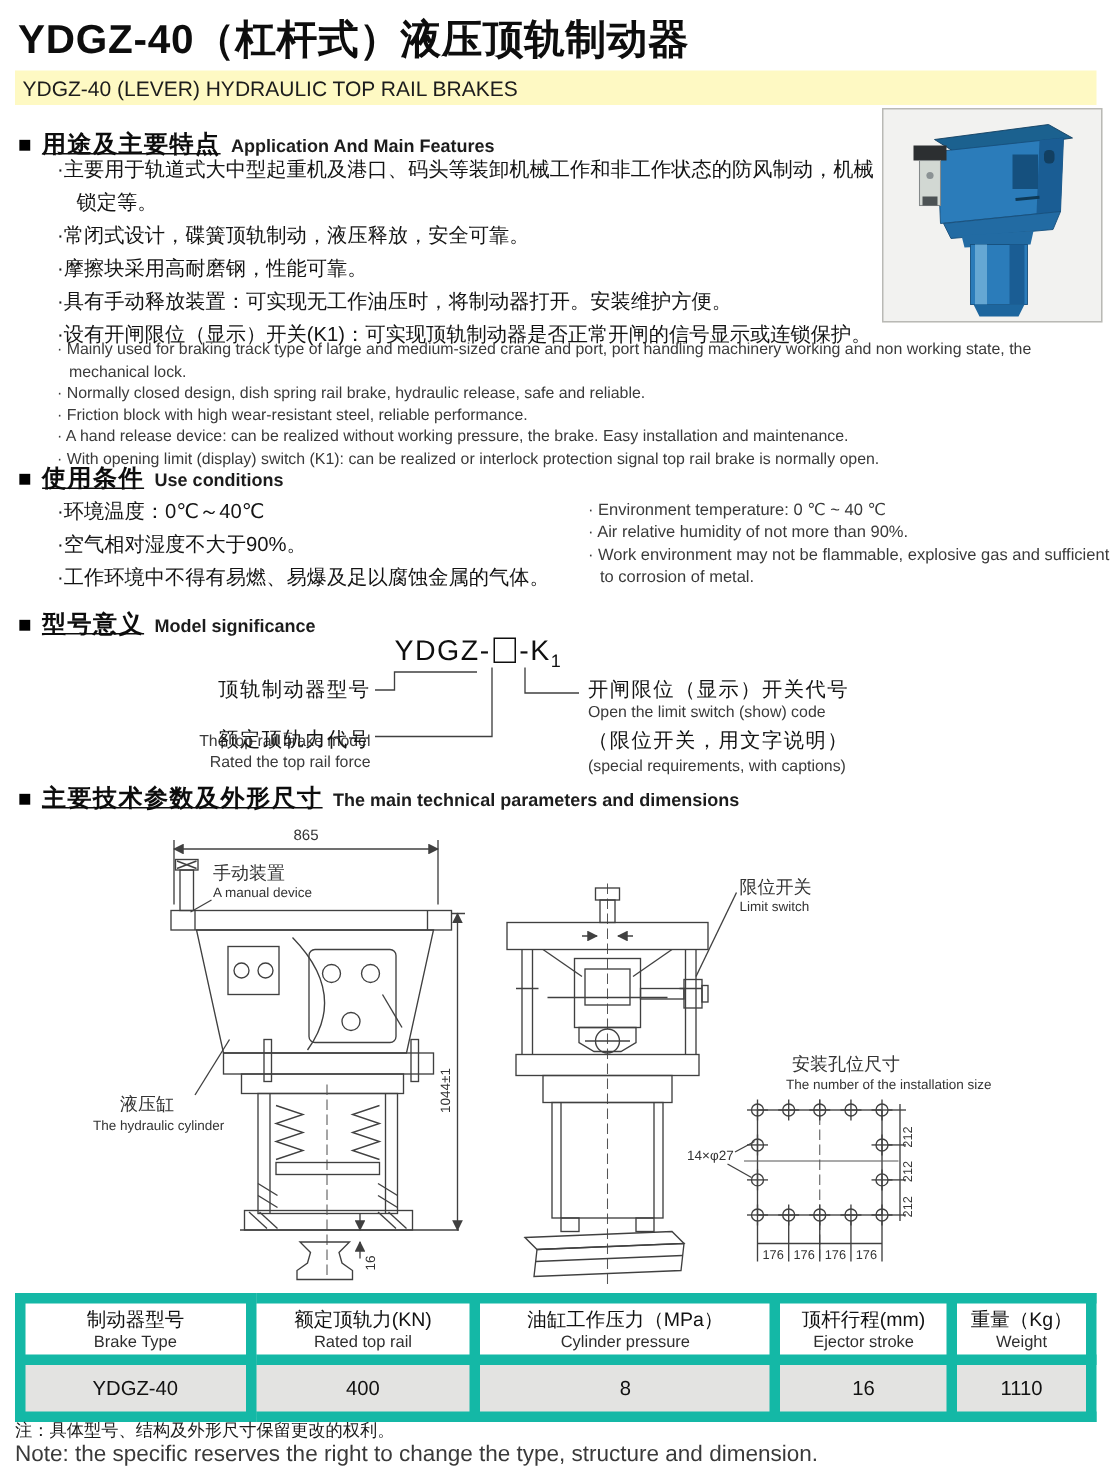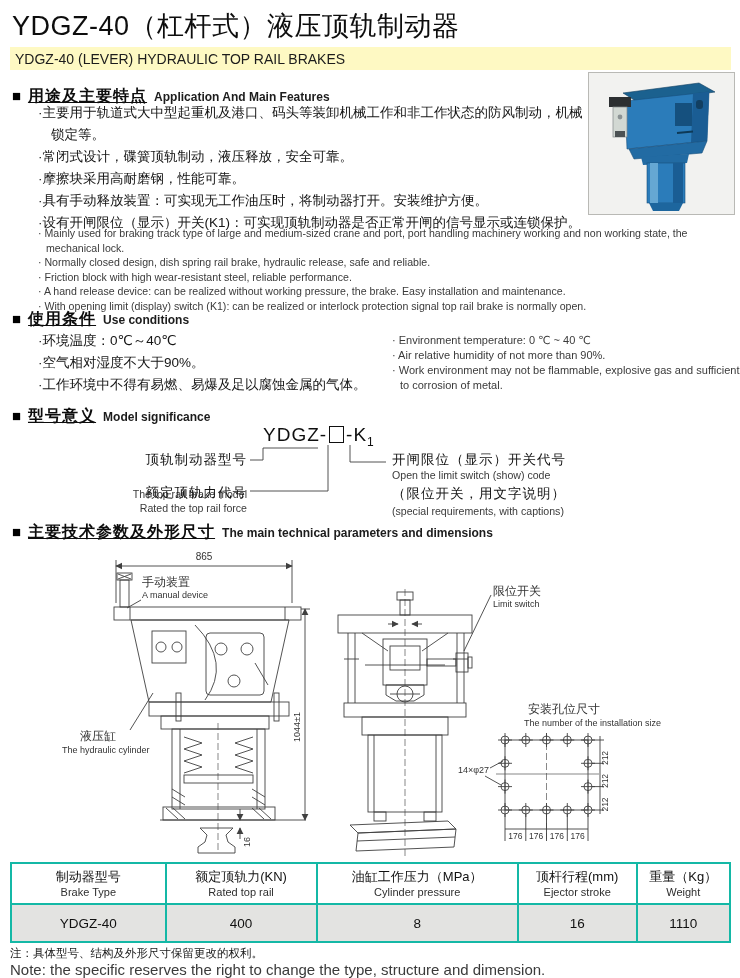--- a/index.html
+++ b/index.html
@@ -1,21 +1,21 @@
 <!DOCTYPE html>
 <html><head>
 <meta charset="utf-8">
 <style>
   html,body{margin:0;padding:0;background:#ffffff;}
   #page{position:relative;width:740px;height:978px;background:#fff;overflow:hidden;
         font-family:"Liberation Sans","DejaVu Sans",sans-serif;color:#141414;}
   .abs{position:absolute;}
 
   
-  .title{top:8px;left:12px;font-size:27px;font-weight:normal;letter-spacing:0.5px;color:#0d0d0d;}
+  .title{top:8px;left:12px;font-size:27px;font-weight:bold;letter-spacing:0.5px;color:#0d0d0d;}
   .subbar{top:47px;left:10px;width:721px;height:23px;background:#fef9c3;}
   .subbar span{display:block;padding:4px 0 0 5px;font-size:14px;color:#1c1c1c;}
 
   
   .sec{display:flex;align-items:baseline;gap:7px;}
   .sec .mk{font-size:15px;color:#000;}
   .sec .zh{font-size:16px;font-weight:bold;color:#0d0d0d;letter-spacing:1px;text-decoration:underline;}
   .sec .en{font-size:12px;font-weight:bold;color:#1c1c1c;}
 
   
@@ -29,21 +29,21 @@
   
   .mcode{font-size:19px;color:#0f0f0f;letter-spacing:1px;white-space:nowrap;}
   .mcode .box{display:inline-block;width:13px;height:15px;border:1.4px solid #0f0f0f;vertical-align:-2px;margin:0 2px;}
   .mcode sub{font-size:12px;}
   .mlab-zh{font-size:13.5px;color:#141414;letter-spacing:1px;white-space:nowrap;}
   .mlab-en{font-size:10.6px;color:#3a3a3a;white-space:nowrap;}
   .ralign{text-align:right;}
 
   
   table.spec{position:absolute;top:862px;left:10px;width:721px;border-collapse:collapse;table-layout:fixed;}
-  table.spec th,table.spec td{border:2px solid #14b8a6;text-align:center;vertical-align:middle;padding:0;}
+  table.spec th,table.spec td{border:7px solid #14b8a6;text-align:center;vertical-align:middle;padding:0;}
   table.spec{border:2px solid #222;}
   .th-zh{font-size:13px;font-weight:normal;color:#111;display:block;line-height:17px;}
   .th-en{font-size:11px;font-weight:normal;color:#2e2e2e;display:block;line-height:14px;}
   table.spec thead tr{height:41px;background:#ffffff;}
   table.spec tbody tr{height:38px;background:#e3e3e1;}
   table.spec td{font-size:13.5px;color:#111;}
 
   .note-zh{font-size:11.5px;font-weight:400;color:#1a1a1a;}
   .note-en{font-size:15px;color:#3a3a3a;}
 

